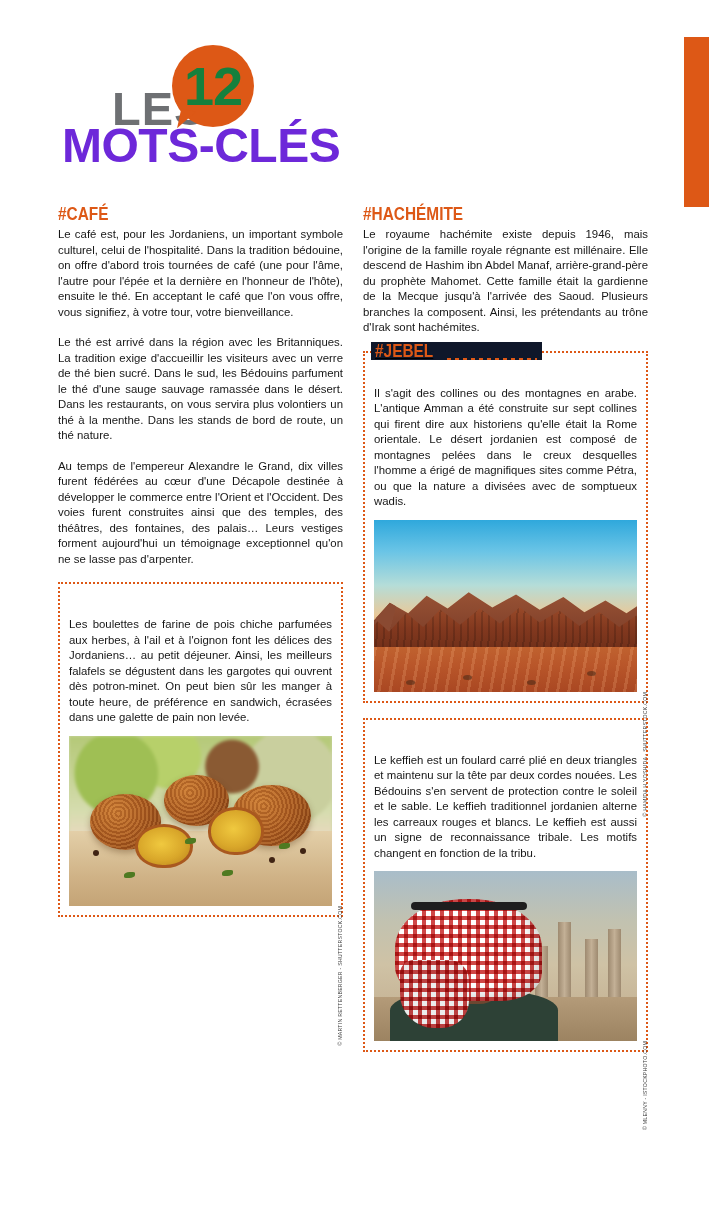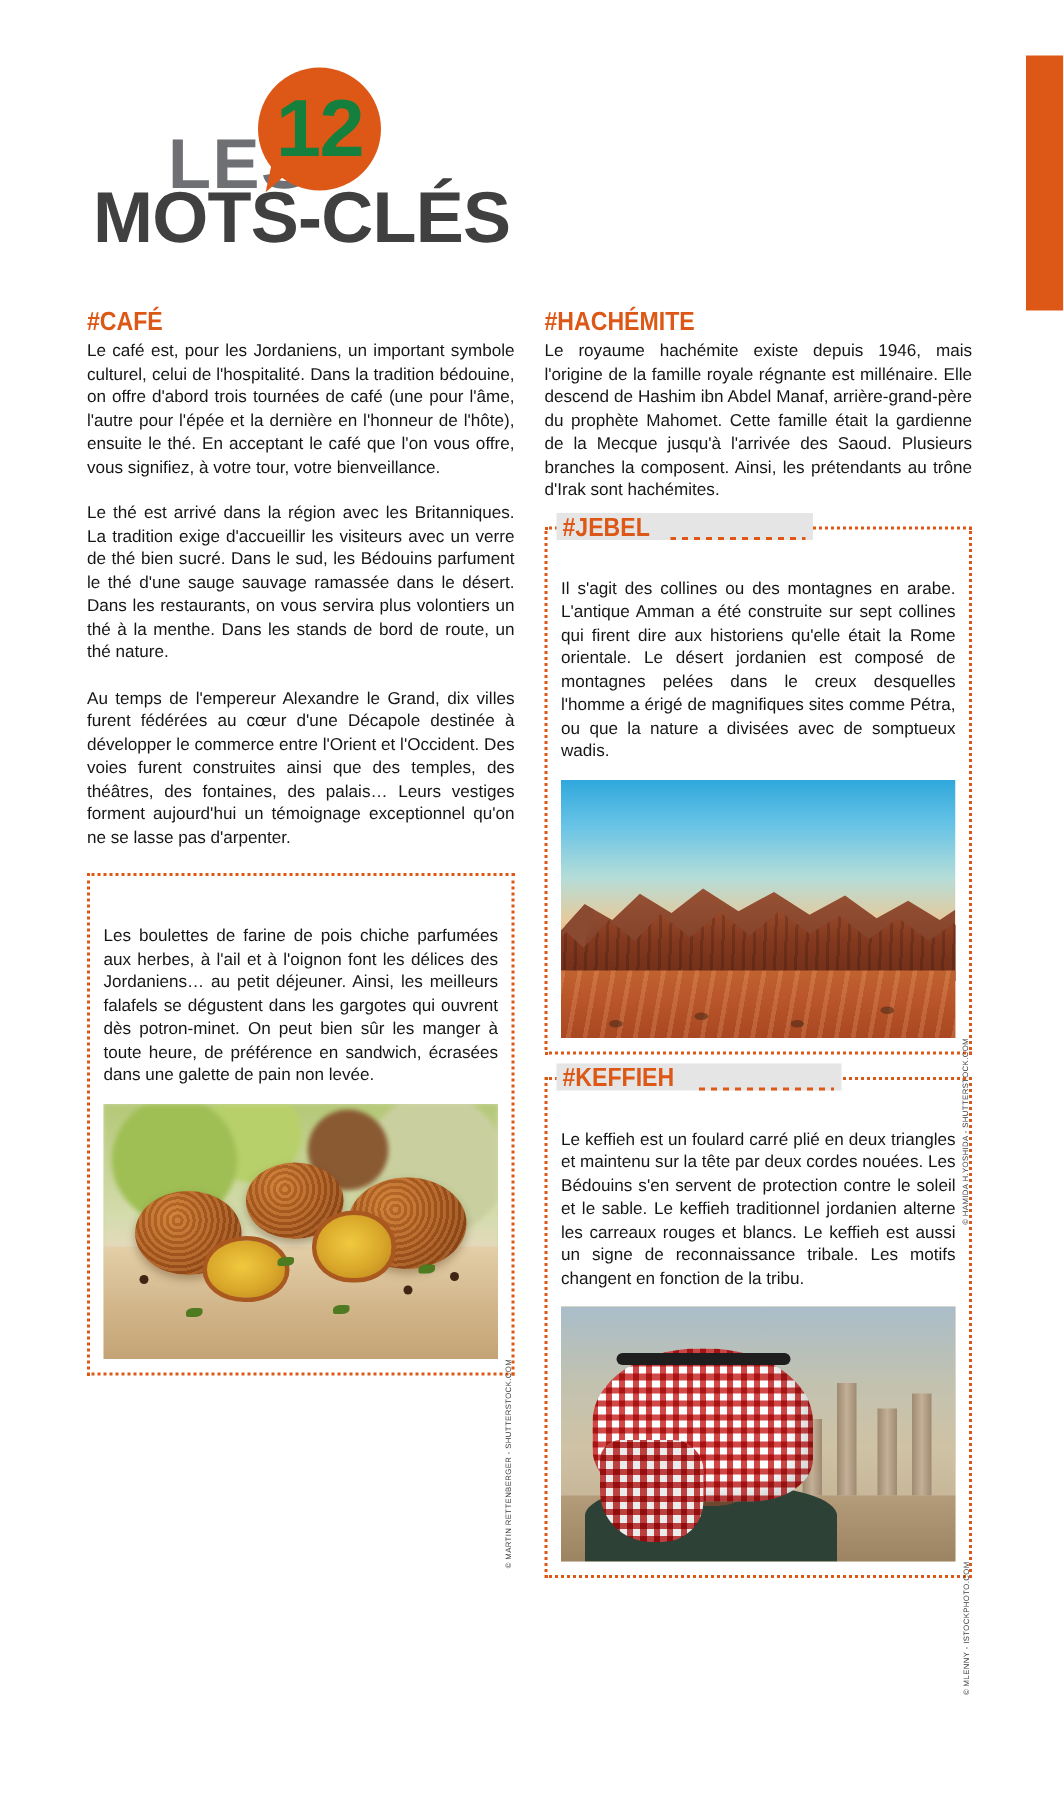--- a/index.html
+++ b/index.html
@@ -81,21 +81,21 @@
     font-weight: bold;
     letter-spacing: -1px;
     font-family: "Liberation Sans", sans-serif;
   }
   .mh-main {
     position: absolute;
     left: 0px;
     top: 84px;
     font-size: 48px;
     font-weight: bold;
-    color: #404040;
+    color: #6d28d9;
     letter-spacing: -0.5px;
     line-height: 1;
     font-family: "Liberation Sans", sans-serif;
     white-space: nowrap;
   }
 
   
   .col {
     position: absolute;
     top: 205px;
@@ -138,24 +138,25 @@
   .boxed {
     position: relative;
     border: 2px dotted #dd5816;
     padding: 9px 9px 9px 9px;
     margin-top: 4px;
   }
   .boxed .entry-head {
     position: absolute;
     top: -11px;
     left: 6px;
-    background: #e5e5e5;
+    background: #0f172a;
     padding: 0 5px 0 4px;
     margin: 0;
     z-index: 2;
+    text-decoration: underline;
   }
   .boxed .entry-body { margin-top: 24px; }
 
   
   .title-rule {
     flex: 1;
     height: 2px;
     min-width: 90px;
     background-image: repeating-linear-gradient(to right,
         #dd5816 0px, #dd5816 4px, transparent 4px, transparent 8px);
@@ -430,24 +431,20 @@
           <div class="scrub" style="left:12%;"></div>
           <div class="scrub" style="left:34%; bottom:7%;"></div>
           <div class="scrub" style="left:58%;"></div>
           <div class="scrub" style="left:81%; bottom:9%;"></div>
         </div>
         <div class="credit">© HAMIDA H.YOSHIDA - SHUTTERSTOCK.COM</div>
       </div>
     </div>
 
     <div class="entry boxed">
-      <div class="entry-head">
-        <div class="entry-title">#KEFFIEH</div>
-        <div class="title-rule"></div>
-      </div>
       <div class="entry-body">Le keffieh est un foulard carré plié en deux triangles et maintenu sur la tête par deux cordes nouées. Les Bédouins s'en servent de protection contre le soleil et le sable. Le keffieh traditionnel jordanien alterne les carreaux rouges et blancs. Le keffieh est aussi un signe de reconnaissance tribale. Les motifs changent en fonction de la tribu.</div>
 
       <div class="photo-wrap">
         <div class="photo ph-keffieh">
           <div class="bg"></div>
           <div class="ruin-col" style="right:6%;  height:40%;"></div>
           <div class="ruin-col" style="right:15%; height:34%;"></div>
           <div class="ruin-col" style="right:25%; height:44%;"></div>
           <div class="ruin-col" style="right:34%; height:30%;"></div>
           <div class="ground"></div>

